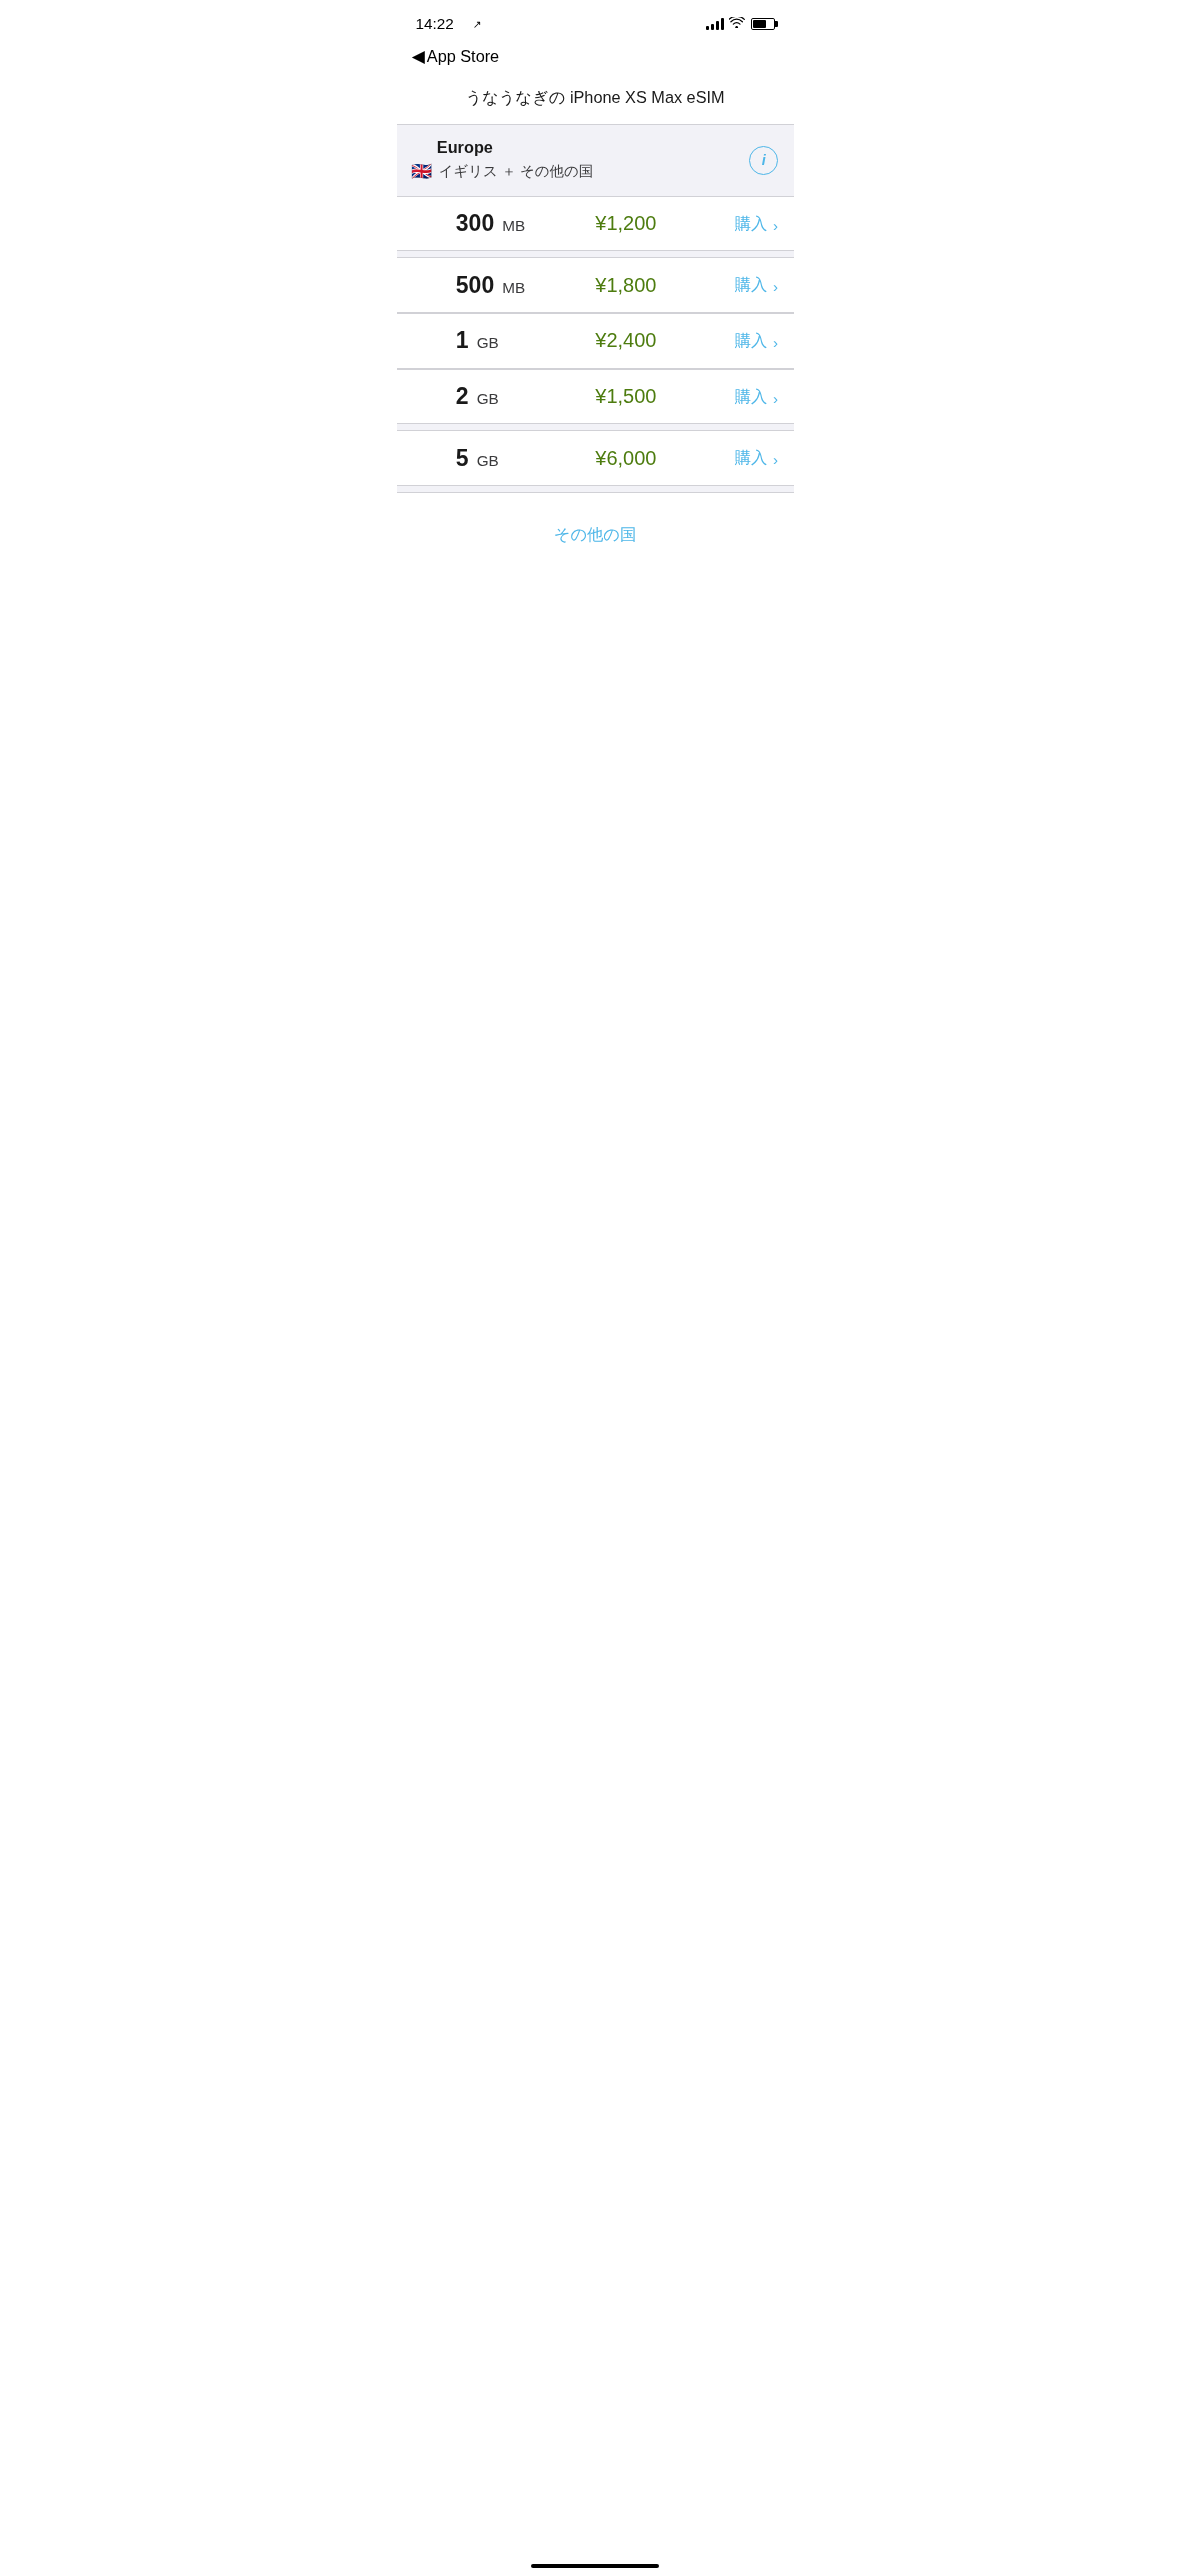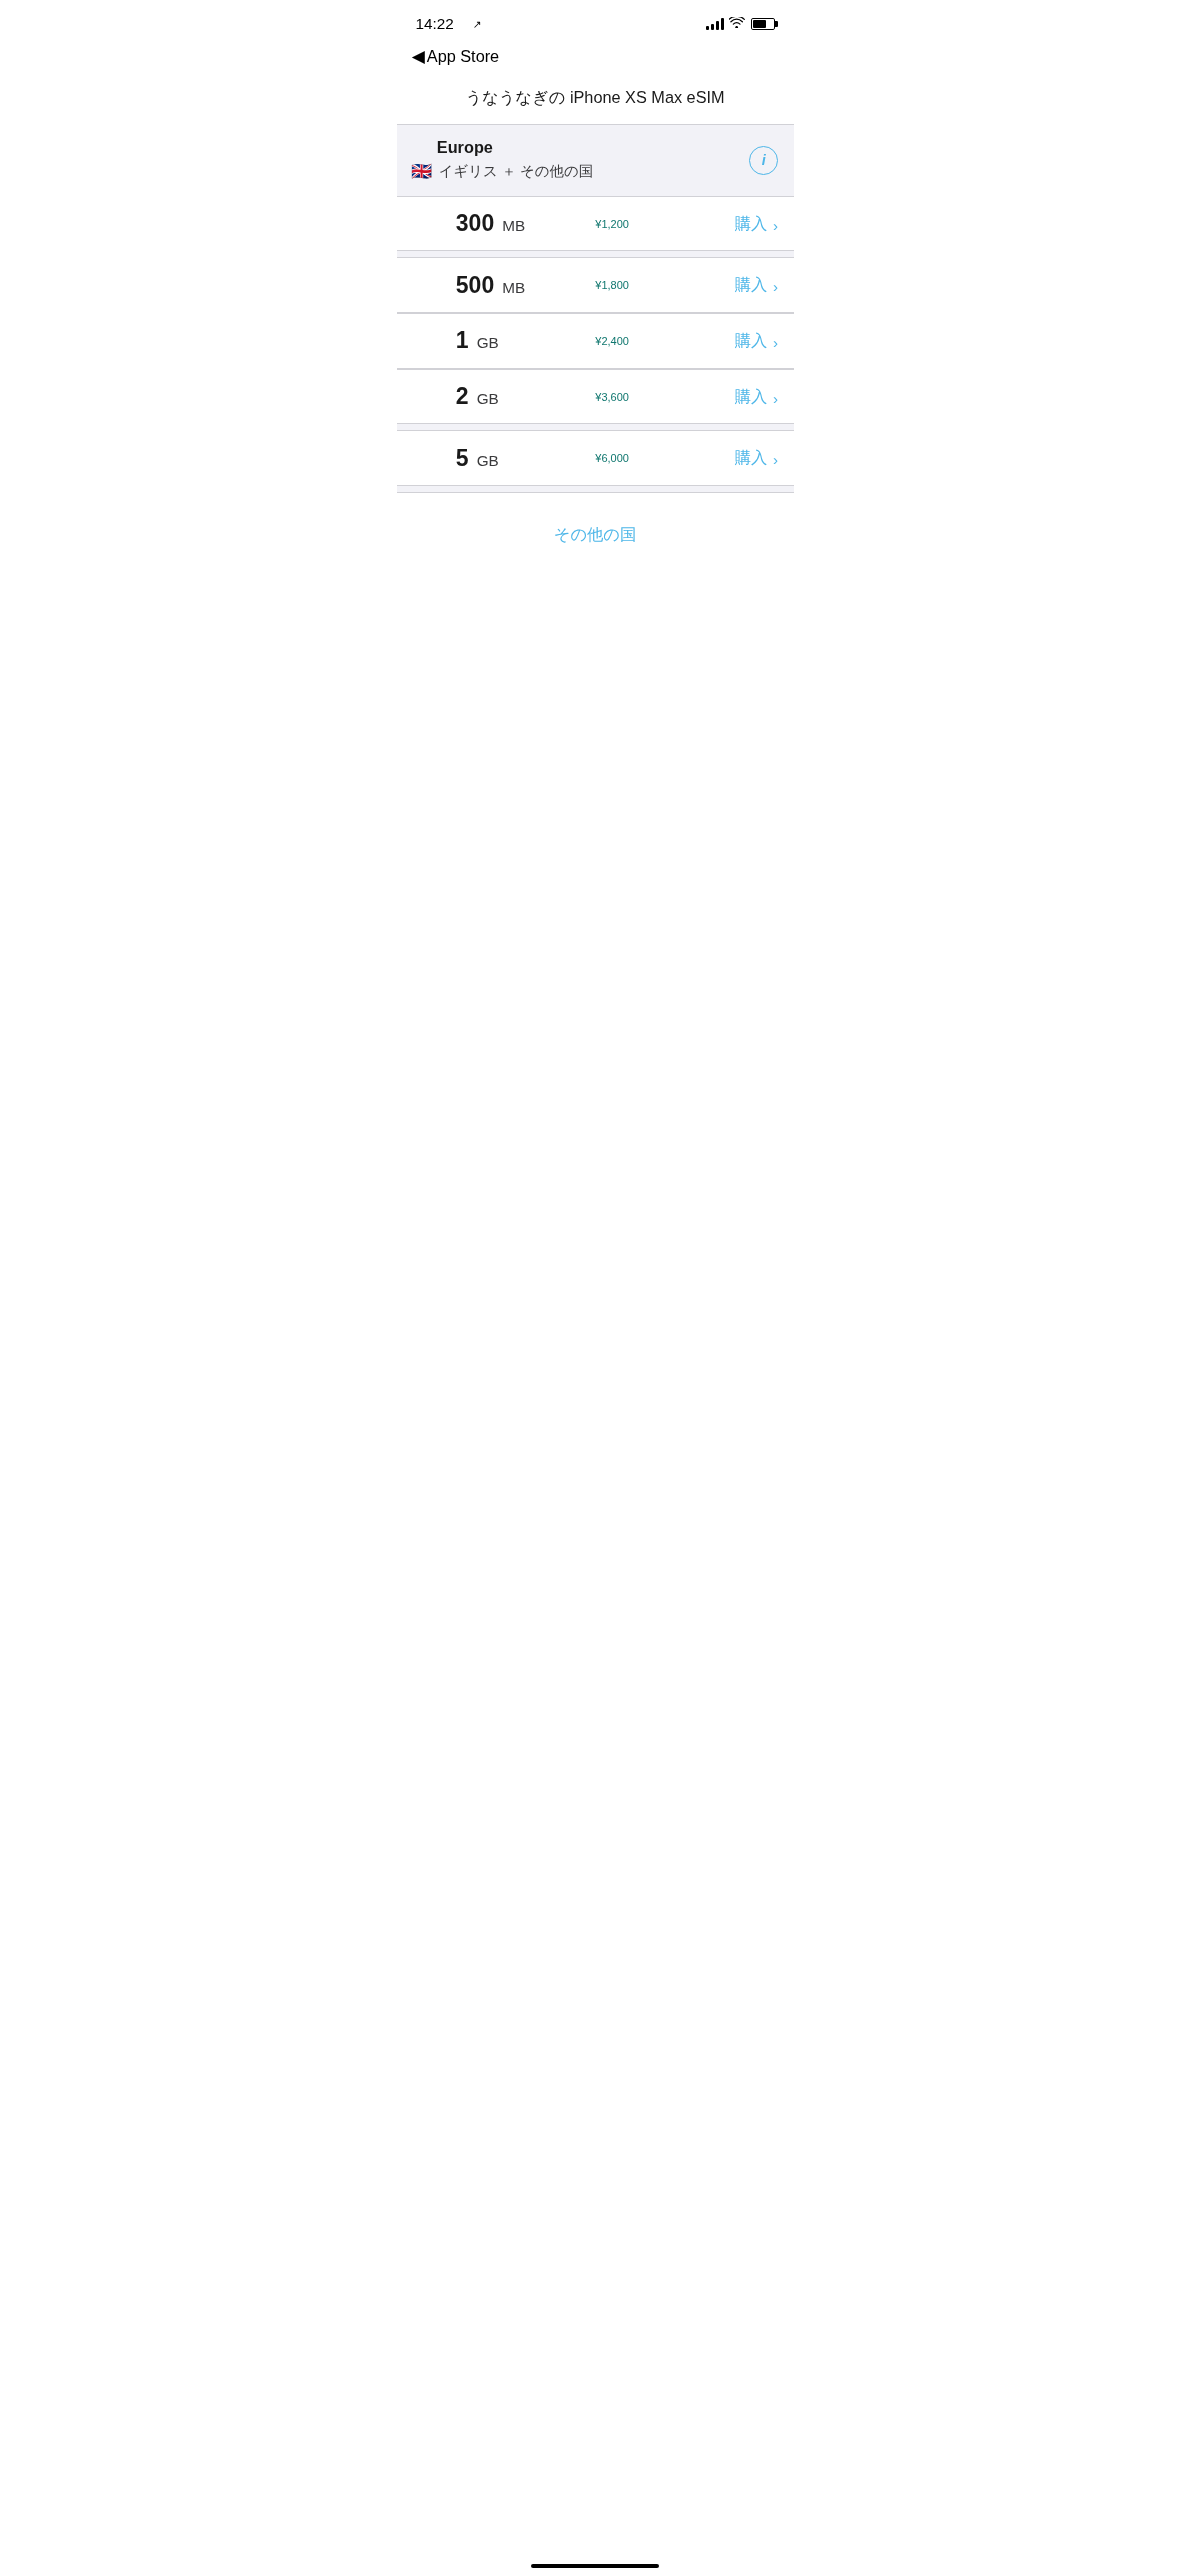--- a/index.html
+++ b/index.html
@@ -207,22 +207,22 @@
 
     .plan-size .unit {
       font-size: 15.3px;
       font-weight: 400;
       color: #3a3a3c;
       margin-left: 3.8px;
     }
 
     .plan-price {
       flex: 1;
-      font-size: 11px;
-      color: #0f766e;
+      font-size: 20px;
+      color: #4d7c0f;
     }
 
     .plan-action {
       display: flex;
       align-items: flex-end;
       gap: 5.8px;
       color: #4db6e8;
       font-size: 16.3px;
     }
 
@@ -348,21 +348,21 @@
       <div class="plan-price">¥2,400</div>
       <div class="plan-action">
         <span>購入</span>
         <span class="chevron">›</span>
       </div>
     </div>
       <div class="plan-row" style="border-top: 0.5px solid rgb(209, 209, 214);">
       <div class="plan-size">
         2<span class="unit"> GB</span>
       </div>
-      <div class="plan-price">¥3,600</div>
+      <div class="plan-price">¥1,500</div>
       <div class="plan-action">
         <span>購入</span>
         <span class="chevron">›</span>
       </div>
     </div>
     </div>
     <div class="section-divider"></div>
     <div class="plan-section">
       <div class="plan-row">
       <div class="plan-size">

